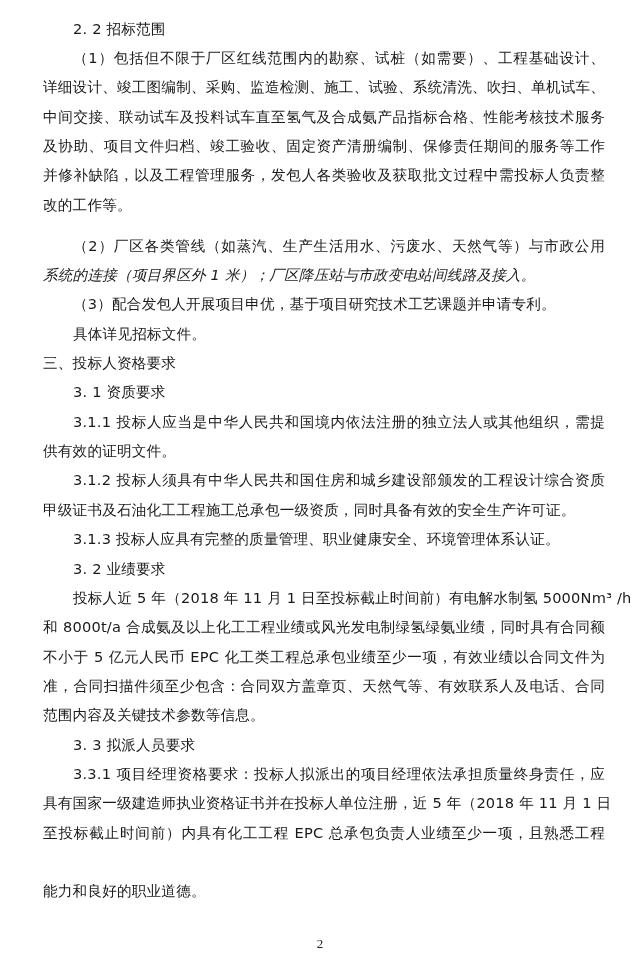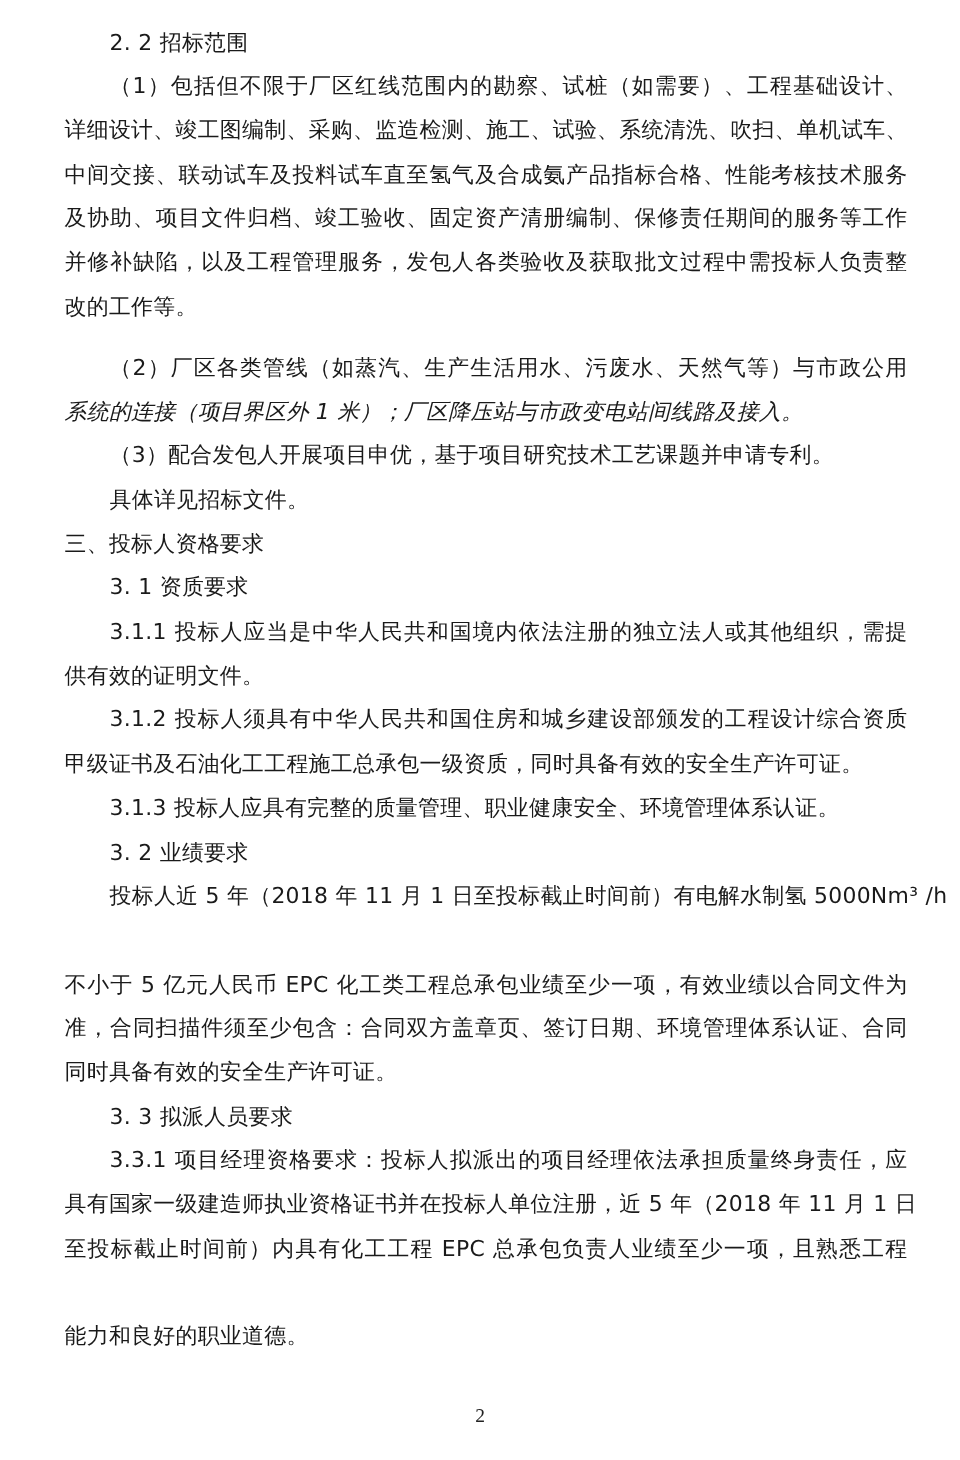--- a/index.html
+++ b/index.html
@@ -33,21 +33,22 @@
     <div class="line ind last" style="top: 322px;">具体详见招标文件。</div>
     <div class="line last head" style="top: 351px;">三、投标人资格要求</div>
     <div class="line ind last head" style="top: 380px;">3. 1 资质要求</div>
     <div class="line ind" style="top: 410px;">3.1.1  投标人应当是中华人民共和国境内依法注册的独立法人或其他组织，需提</div>
     <div class="line last" style="top: 439px;">供有效的证明文件。</div>
     <div class="line ind" style="top: 468px;">3.1.2  投标人须具有中华人民共和国住房和城乡建设部颁发的工程设计综合资质</div>
     <div class="line last" style="top: 498px;">甲级证书及石油化工工程施工总承包一级资质，同时具备有效的安全生产许可证。</div>
     <div class="line ind last" style="top: 527px;">3.1.3  投标人应具有完整的质量管理、职业健康安全、环境管理体系认证。</div>
     <div class="line ind last head" style="top: 557px;">3. 2 业绩要求</div>
     <div class="line ind" style="top: 586px;">投标人近 5 年（2018 年 11 月 1 日至投标截止时间前）有电解水制氢 5000Nm³ /h</div>
+    <div class="line" style="top: 615px;">和 8000t/a 合成氨及以上化工工程业绩或风光发电制绿氢绿氨业绩，同时具有合同额</div>
     <div class="line" style="top: 645px;">不小于 5 亿元人民币 EPC 化工类工程总承包业绩至少一项，有效业绩以合同文件为</div>
-    <div class="line" style="top: 674px;">准，合同扫描件须至少包含：合同双方盖章页、签订日期、环境管理体系认证、合同</div>
-    <div class="line last" style="top: 703px;">同时具备有效的安全生产许可证。</div>
+    <div class="line" style="top: 674px;">准，合同扫描件须至少包含：合同双方盖章页、天然气等、有效联系人及电话、合同</div>
+    <div class="line last" style="top: 703px;">范围内容及关键技术参数等信息。</div>
     <div class="line ind last head" style="top: 733px;">3. 3  拟派人员要求</div>
     <div class="line ind" style="top: 762px;">3.3.1  项目经理资格要求：投标人拟派出的项目经理依法承担质量终身责任，应</div>
     <div class="line" style="top: 791px;">具有国家一级建造师执业资格证书并在投标人单位注册，近 5 年（2018 年 11 月 1 日</div>
     <div class="line" style="top: 821px;">至投标截止时间前）内具有化工工程 EPC 总承包负责人业绩至少一项，且熟悉工程</div>
     <div class="line last" style="top: 879px;">能力和良好的职业道德。</div>
   </div>
 
 </body></html>

